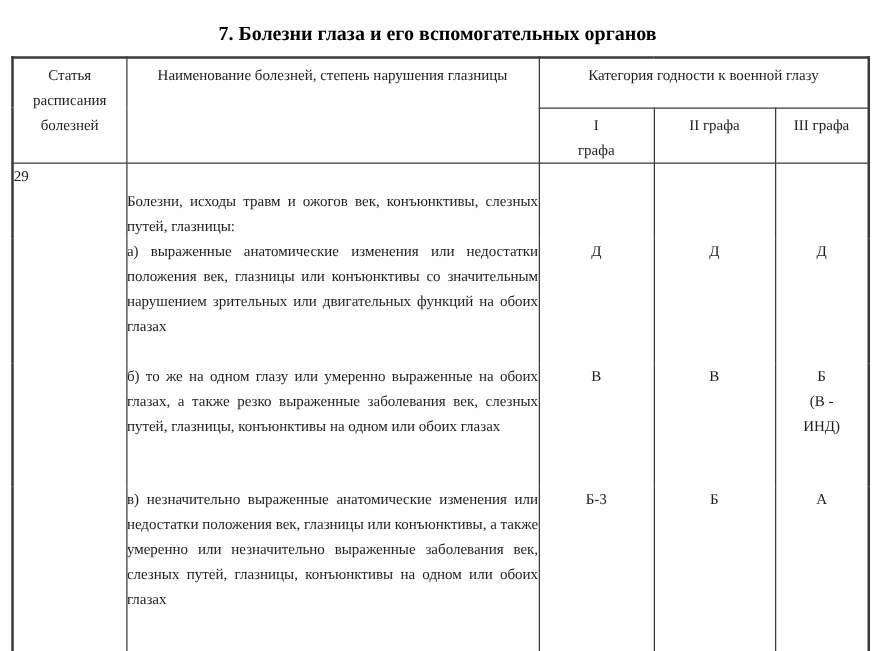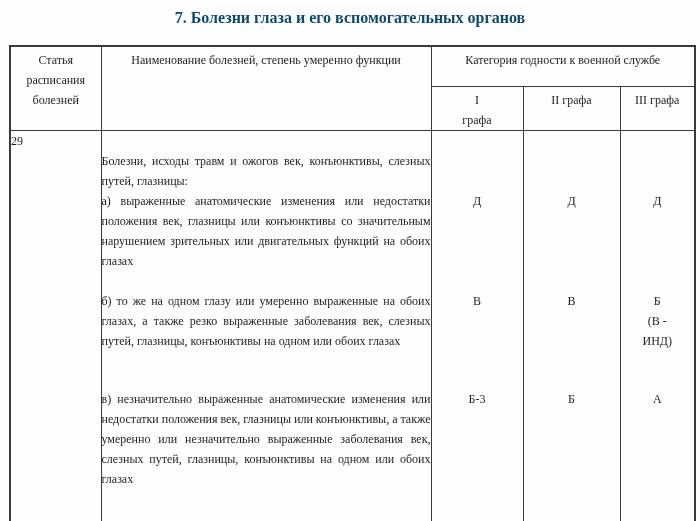--- a/index.html
+++ b/index.html
@@ -10,26 +10,26 @@
   .page {
     position: relative;
     width: 700px;
     height: 521px;
     overflow: hidden;
     background: #fefefe;
     font-family: "Liberation Serif", "DejaVu Serif", serif;
     color: #1e1e1e;
   }
   .doc-title {
-    padding-top: 9px;
+    padding-top: 19px;
     text-align: center;
     font-weight: bold;
     font-size: 16px;
     line-height: 18px;
-    color: #0c4a6e;
+    color: #000000;
   }
   table.disease-table {
     position: absolute;
     left: 9px;
     top: 45px;
     width: 685px;
     border-collapse: collapse;
     table-layout: fixed;
     border: 2px solid #3a3a3a;
     font-size: 12px;
@@ -83,22 +83,22 @@
     <colgroup>
       <col style="width:91px">
       <col style="width:330px">
       <col style="width:92px">
       <col style="width:97px">
       <col style="width:75px">
     </colgroup>
     <thead>
       <tr class="h-row-top">
         <th rowspan="2">Статья расписания болезней</th>
-        <th rowspan="2">Наименование болезней, степень умеренно функции</th>
-        <th colspan="3">Категория годности к военной службе</th>
+        <th rowspan="2">Наименование болезней, степень нарушения глазницы</th>
+        <th colspan="3">Категория годности к военной глазу</th>
       </tr>
       <tr class="h-row-sub">
         <th class="wrap-pre">I
 графа</th>
         <th>II графа</th>
         <th>III графа</th>
       </tr>
     </thead>
     <tbody>
       <tr class="row-intro">

